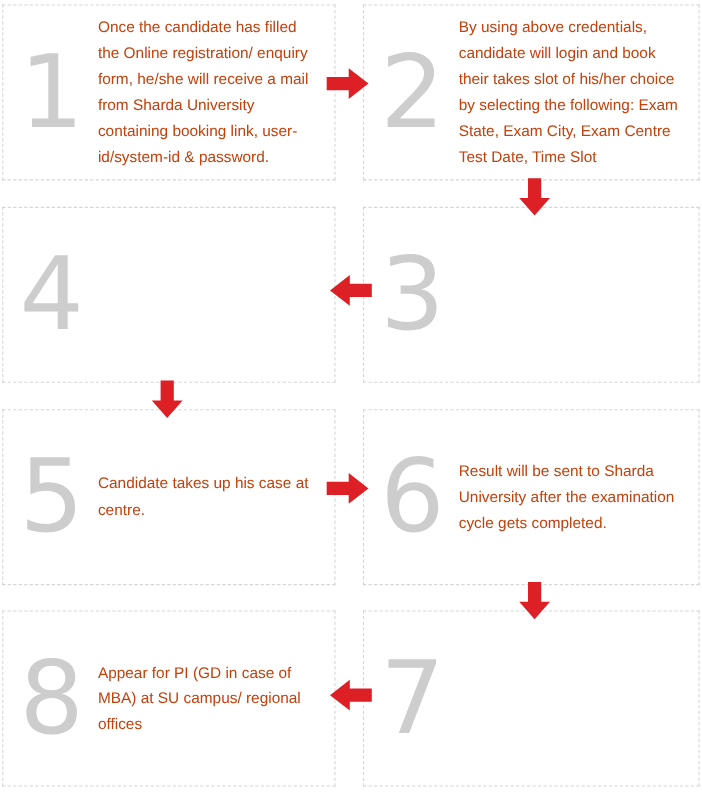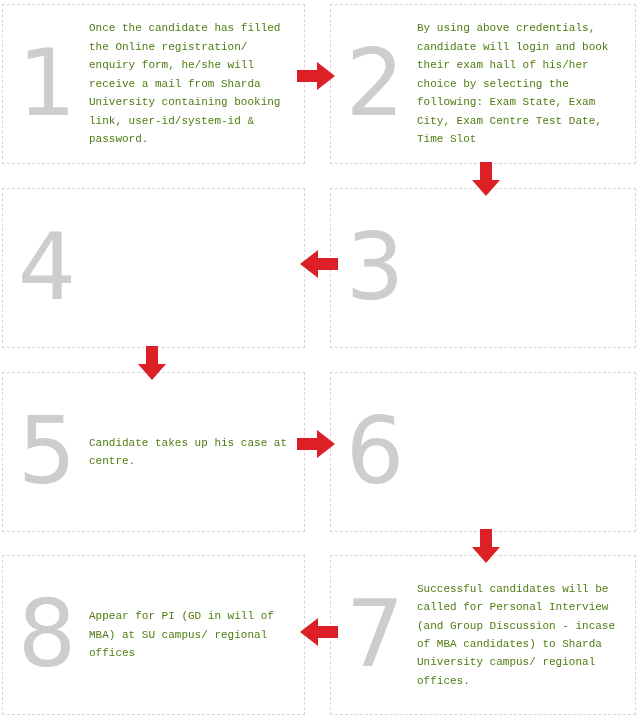--- a/index.html
+++ b/index.html
@@ -41,24 +41,24 @@
     line-height: 0.95;
     font-weight: 400;
     color: #cdcdcd;
     letter-spacing: -2px;
     user-select: none;
   }
 
   .step-text {
     flex: 1 1 auto;
     padding-right: 16px;
-    font-size: 11px;
+    font-size: 14px;
     line-height: 1.68;
-    color: #4d7c0f;
-    font-family: Liberation Mono, monospace;
+    color: #c2410c;
+    font-family: Liberation Sans, sans-serif;
   }
 
   
   .box-r1 { top: 4px;   height: 160px; }
   .box-r2 { top: 188px; height: 160px; }
   .box-r3 { top: 372px; height: 160px; }
   .box-r4 { top: 555px; height: 160px; }
 
   .col-l { left: 2px;   width: 303px; }
   .col-r { left: 330px; width: 306px; }
@@ -76,48 +76,48 @@
 
 <div id="flow">
 
   <div class="step-box col-l box-r1">
     <div class="step-numeral">1</div>
     <div class="step-text">Once the candidate has filled the Online registration/ enquiry form, he/she will receive a mail from Sharda University containing booking link, user-id/system-id &amp; password.</div>
   </div>
 
   <div class="step-box col-r box-r1">
     <div class="step-numeral">2</div>
-    <div class="step-text">By using above credentials, candidate will login and book their exam hall of his/her choice by selecting the following: Exam State, Exam City, Exam Centre Test Date, Time Slot</div>
+    <div class="step-text">By using above credentials, candidate will login and book their takes slot of his/her choice by selecting the following: Exam State, Exam City, Exam Centre Test Date, Time Slot</div>
   </div>
 
   <div class="step-box col-r box-r2">
     <div class="step-numeral">3</div>
   </div>
 
   <div class="step-box col-l box-r2">
     <div class="step-numeral">4</div>
   </div>
 
   <div class="step-box col-l box-r3">
     <div class="step-numeral">5</div>
     <div class="step-text">Candidate takes up his case at centre.</div>
   </div>
 
   <div class="step-box col-r box-r3">
     <div class="step-numeral">6</div>
+    <div class="step-text">Result will be sent to Sharda University after the examination cycle gets completed.</div>
   </div>
 
   <div class="step-box col-r box-r4">
     <div class="step-numeral">7</div>
-    <div class="step-text">Successful candidates will be called for Personal Interview (and Group Discussion - incase of MBA candidates) to Sharda University campus/ regional offices.</div>
   </div>
 
   <div class="step-box col-l box-r4">
     <div class="step-numeral">8</div>
-    <div class="step-text">Appear for PI (GD in will of MBA) at SU campus/ regional offices</div>
+    <div class="step-text">Appear for PI (GD in case of MBA) at SU campus/ regional offices</div>
   </div>
 
   <div class="arrow" style="left:297px; top:62px;">
     <svg width="38" height="28" viewBox="0 0 38 28" aria-hidden="true">
       <polygon points="0,8 20,8 20,0 38,14 20,28 20,20 0,20" fill="#dd1f26"></polygon>
     </svg>
   </div>
 
   <div class="arrow" style="left:472px; top:162px;">
     <svg width="28" height="34" viewBox="0 0 28 34" aria-hidden="true">

